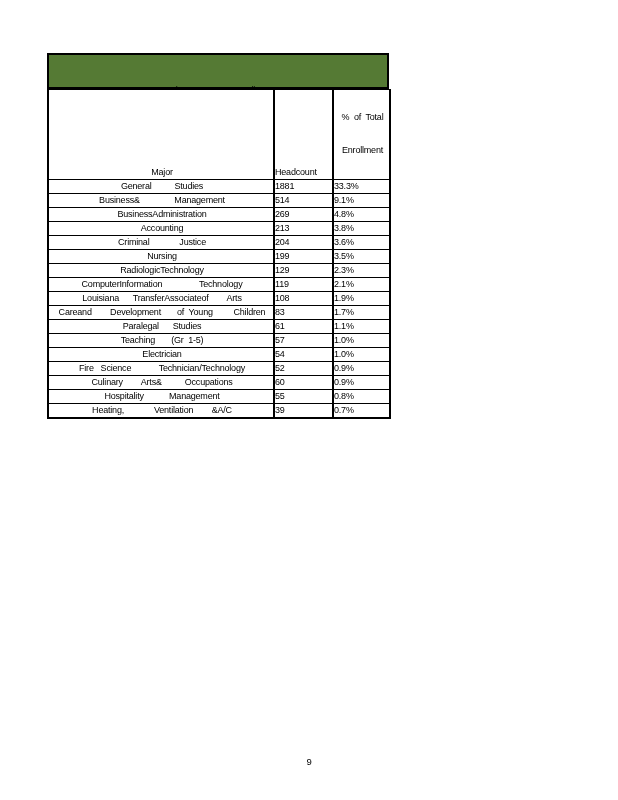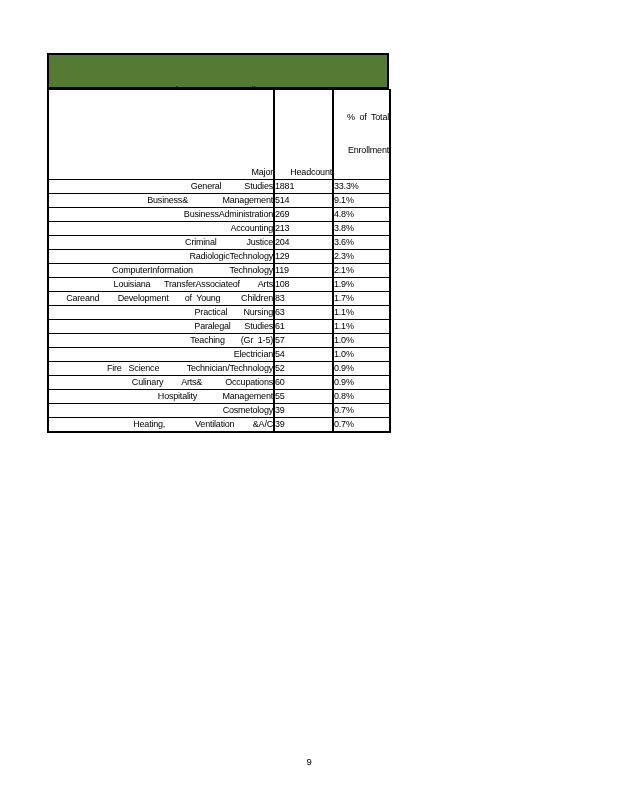--- a/index.html
+++ b/index.html
@@ -46,32 +46,32 @@
   table.majors th, table.majors td {
     border: 1px solid #000;
     white-space: pre;
     overflow: hidden;
     font-weight: normal;
   }
   .col-sep { border-left-width: 2px !important; }
   thead th {
     height: 29px;
     vertical-align: bottom;
-    text-align: right;
+    text-align: center;
     padding: 0 0 1px 2px;
     line-height: 11px;
   }
-  thead th.hc { text-align: right; padding-left: 0; }
+  thead th.hc { text-align: left; padding-left: 0; }
   tbody td {
     height: 13px;
     line-height: 13px;
     padding: 0;
     vertical-align: middle;
   }
-  td.major-cell { padding-left: 2px; text-align: right; }
+  td.major-cell { padding-left: 2px; text-align: center; }
   td.num-cell { text-align: left; }
   .page-number {
     position: absolute;
     top: 756px;
     left: 0;
     width: 618px;
     text-align: center;
     font-size: 9.5px;
     letter-spacing: -0.2px;
   }
@@ -120,43 +120,43 @@
     <td class="major-cell">Accounting</td>
     <td class="num-cell col-sep">213</td>
     <td class="num-cell col-sep">3.8%</td>
   </tr>
         <tr>
     <td class="major-cell">Criminal             Justice</td>
     <td class="num-cell col-sep">204</td>
     <td class="num-cell col-sep">3.6%</td>
   </tr>
         <tr>
+    <td class="major-cell">Nursing</td>
+    <td class="num-cell col-sep">199</td>
+    <td class="num-cell col-sep">3.5%</td>
+  </tr>
+        <tr>
     <td class="major-cell">RadiologicTechnology</td>
     <td class="num-cell col-sep">129</td>
     <td class="num-cell col-sep">2.3%</td>
   </tr>
         <tr>
     <td class="major-cell">ComputerInformation                Technology</td>
     <td class="num-cell col-sep">119</td>
     <td class="num-cell col-sep">2.1%</td>
   </tr>
         <tr>
     <td class="major-cell">Louisiana      TransferAssociateof        Arts</td>
     <td class="num-cell col-sep">108</td>
     <td class="num-cell col-sep">1.9%</td>
   </tr>
         <tr>
     <td class="major-cell">Careand        Development       of  Young         Children</td>
     <td class="num-cell col-sep">83</td>
     <td class="num-cell col-sep">1.7%</td>
-  </tr>
-        <tr>
-    <td class="major-cell">Practical       Nursing</td>
-    <td class="num-cell col-sep">63</td>
-    <td class="num-cell col-sep">1.1%</td>
   </tr>
         <tr>
     <td class="major-cell">Paralegal      Studies</td>
     <td class="num-cell col-sep">61</td>
     <td class="num-cell col-sep">1.1%</td>
   </tr>
         <tr>
     <td class="major-cell">Teaching       (Gr  1-5)</td>
     <td class="num-cell col-sep">57</td>
     <td class="num-cell col-sep">1.0%</td>
@@ -175,25 +175,20 @@
     <td class="major-cell">Culinary        Arts&amp;          Occupations</td>
     <td class="num-cell col-sep">60</td>
     <td class="num-cell col-sep">0.9%</td>
   </tr>
         <tr>
     <td class="major-cell">Hospitality           Management</td>
     <td class="num-cell col-sep">55</td>
     <td class="num-cell col-sep">0.8%</td>
   </tr>
         <tr>
-    <td class="major-cell">Cosmetology</td>
-    <td class="num-cell col-sep">39</td>
-    <td class="num-cell col-sep">0.7%</td>
-  </tr>
-        <tr>
     <td class="major-cell">Heating,             Ventilation        &amp;A/C</td>
     <td class="num-cell col-sep">39</td>
     <td class="num-cell col-sep">0.7%</td>
   </tr>
       </tbody>
   </table>
 </div>
 
 <div class="page-number">9</div>
 

